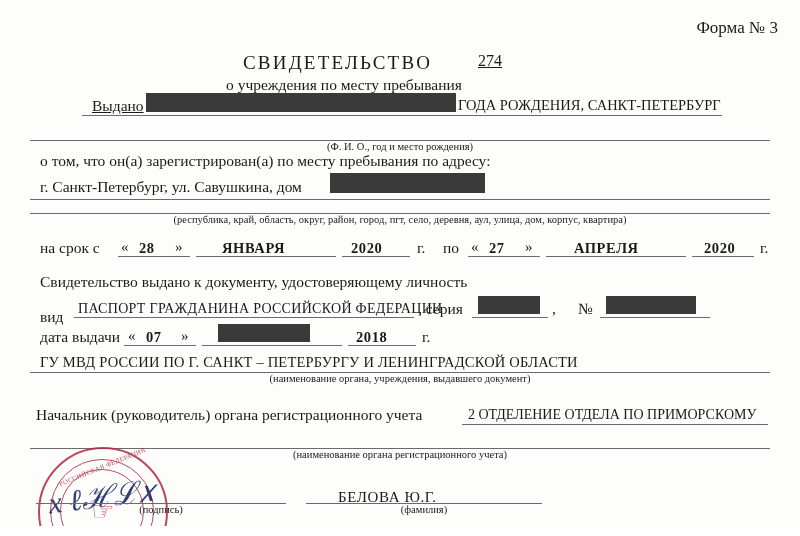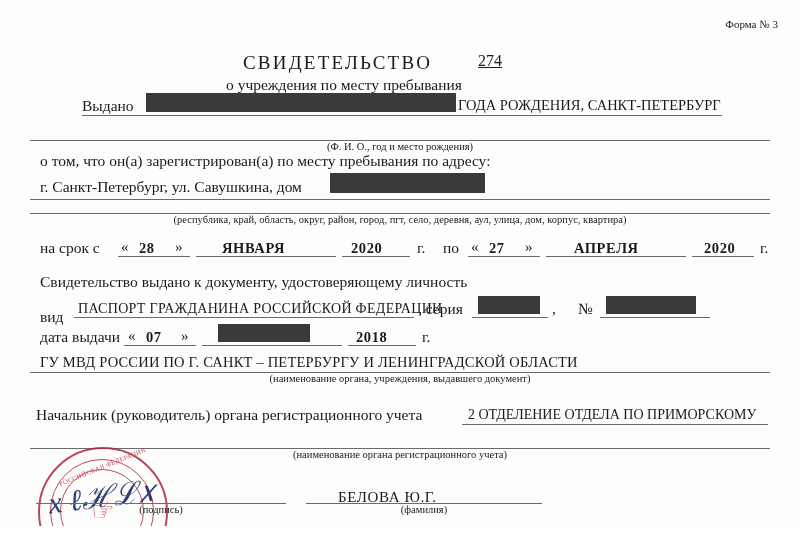--- a/index.html
+++ b/index.html
@@ -18,21 +18,21 @@
   .page {
     position: absolute;
     left: 0; top: 0;
     width: 800px; height: 536px;
     background: #fdfdfb;
   }
   .form-no {
     position: absolute;
     right: 22px;
     top: 18px;
-    font-size: 11px;
+    font-size: 17px;
     font-family: "Liberation Serif", serif;
     text-align: right;
   }
   .title {
     position: absolute;
     left: 243px;
     top: 52px;
     font-size: 19px;
     letter-spacing: 2.2px;
     font-family: "Liberation Serif", serif;
@@ -150,21 +150,21 @@
 <body>
 
 <div class="page">
 
   <div class="form-no">Форма № 3</div>
 
   <div class="title">СВИДЕТЕЛЬСТВО</div>
   <div class="cert-number">274</div>
   <div class="subtitle">о учреждения по месту пребывания</div>
 
-  <div class="lbl" style="left:82px; top:97px;">Выдано</div>
+  <div class="lbl" style="left:92px; top:97px;text-decoration:underline;">Выдано</div>
   <div class="redact" style="left:146px; top:93px; width:310px; height:19px;"></div>
   <div class="lbl" style="left:458px; top:97px; font-size:14.5px;">ГОДА РОЖДЕНИЯ, САНКТ-ПЕТЕРБУРГ</div>
   <div class="rule" style="left:82px; top:115px; width:640px;"></div>
 
   <div class="rule" style="left:30px; top:140px; width:740px;"></div>
   <div class="caption" style="left:30px; top:141px; width:740px;">(Ф. И. О., год и место рождения)</div>
 
   <div class="lbl" style="left:40px; top:152px;">о том, что он(а) зарегистрирован(а) по месту пребывания по адресу:</div>
 
   <div class="lbl" style="left:40px; top:178px;">г. Санкт-Петербург, ул. Савушкина, дом</div>

